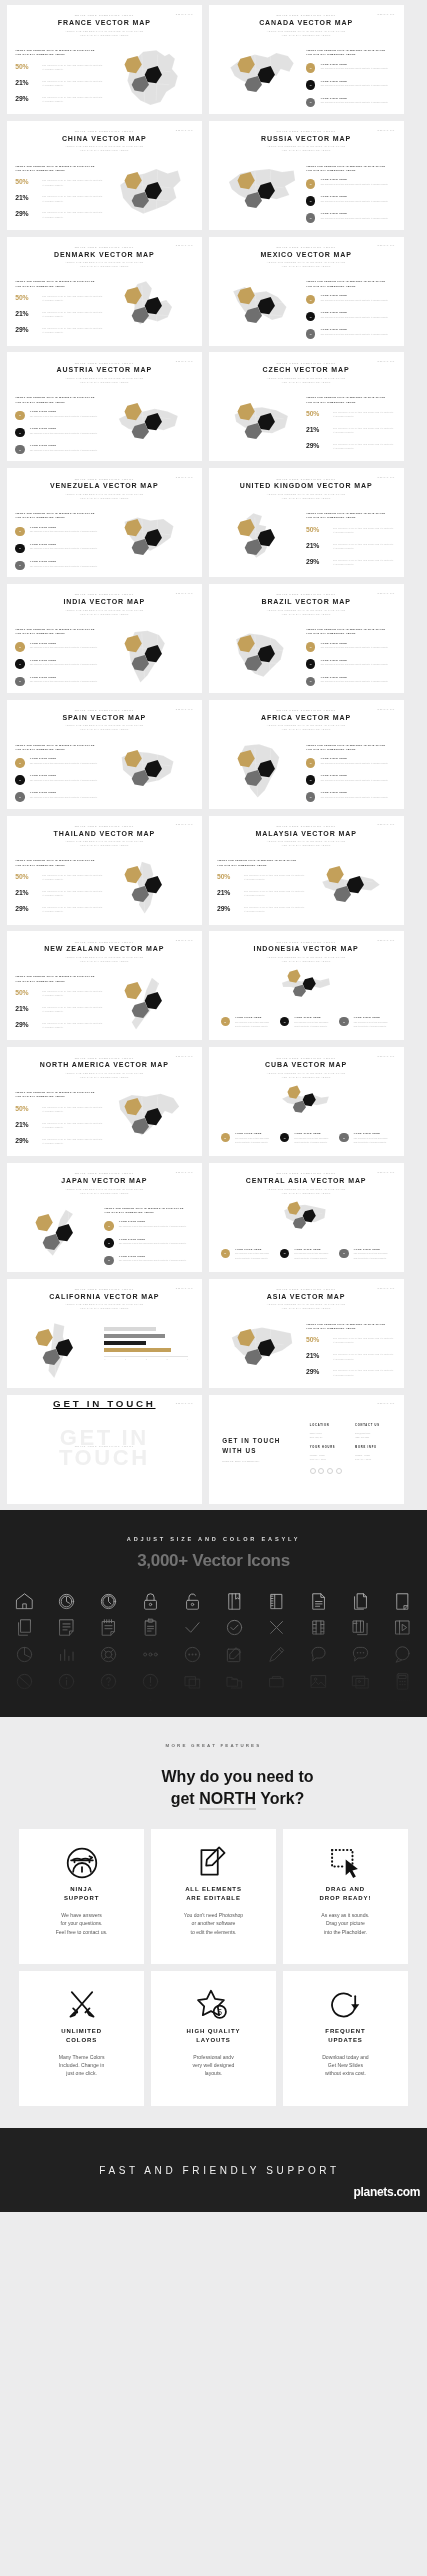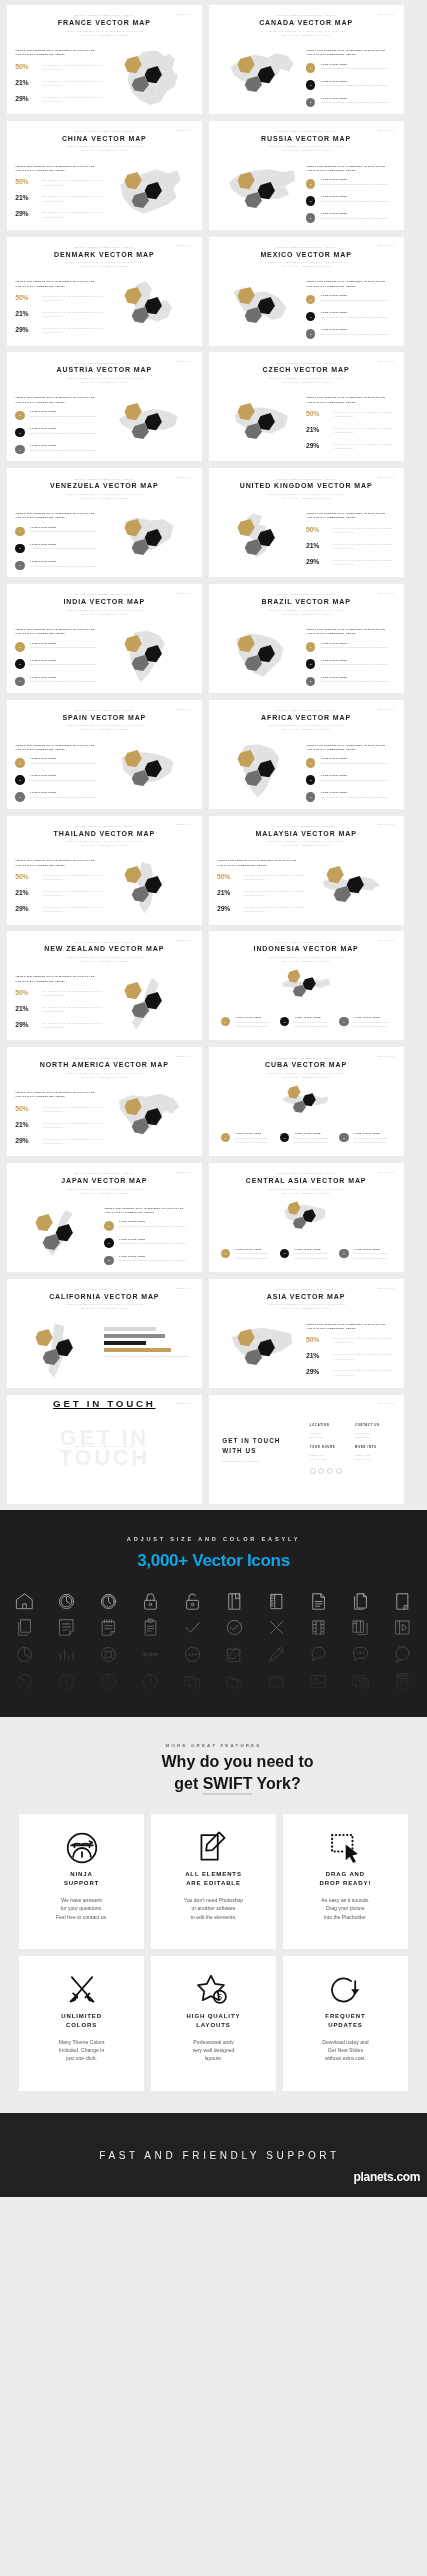--- a/index.html
+++ b/index.html
@@ -117,21 +117,21 @@
 
   
   .icons-section {
     background:#1e1e1e; padding:26px 0 0 0; position:relative; overflow:hidden;
   }
   .ic-eyebrow {
     text-align:center; color:#dcdcdc; font-size:5.6px;
     letter-spacing:2.8px; font-weight:700; text-transform:uppercase;
   }
   .ic-title {
-    text-align:center; color:#0ea5e9; font-size:17px; font-weight:700;
+    text-align:center; color:#737373; font-size:17px; font-weight:700;
     line-height:1.32; margin-top:7.7px; letter-spacing:-0.3px;
   }
   .icon-grid {
     margin-top:19px; display:grid;
     grid-template-columns:repeat(10, 1fr);
     row-gap:7.7px; padding:0 3.4px 0 3.4px;
     justify-items:center;
   }
   .icon-grid svg { display:block; }
   .fade-mask {
@@ -141,21 +141,21 @@
   }
 
   
   .feat-section { background:#ececed; padding:26px 0 22px 0; }
   .feat-eyebrow {
     text-align:center; font-size:4.4px; letter-spacing:2.2px;
     color:#6d6d6d; font-weight:700; text-transform:uppercase;
   }
   .feat-title {
     text-align:center; font-size:16px; font-weight:700;
-    color:#151515; line-height:1.38; margin-top:3px;padding-left:48px;
+    color:#151515; line-height:1.38; margin-top:18px;padding-left:48px;
   }
   .u-line { border-bottom:2.1px solid #cfcfcf; padding-bottom:0.9px; }
   .feat-grid {
     display:grid; grid-template-columns:repeat(3,1fr);
     gap:6.8px; padding:0 19px; margin-top:19px;
   }
   .feat-card {
     background:#fff; padding:14.5px 6.8px 13.7px 6.8px; text-align:center;
     min-height:135px;
   }
@@ -1543,21 +1543,21 @@
       </span>
     </div>
   <div class="fade-mask"></div>
 </div>
 
 <div class="feat-section">
   <div class="feat-eyebrow">MORE GREAT FEATURES</div>
   <div class="feat-title">
     <div>Why do you need to</div>
     <div>
-      <span>get </span><span class="u-line">SWIFT</span><span> York?</span>
+      <span>get </span><span class="u-line">NORTH</span><span> York?</span>
     </div>
   </div>
   <div class="feat-grid" id="feat-grid">
  <div class="feat-card">
    <div class="feat-ico">
      <svg viewBox="0 0 50 50" width="34" height="34">
             <circle cx="25" cy="25" r="21" stroke="#111" stroke-width="2.6" fill="none" stroke-linecap="round" stroke-linejoin="round"></circle>
             <path d="M9 21h32" stroke="#111" stroke-width="2.6" fill="none" stroke-linecap="round" stroke-linejoin="round"></path>
             <path d="M12 20c4-2 8-2 12 0 4-2 8-2 12 0l4-3-4-2" stroke="#111" stroke-width="2.6" fill="none" stroke-linecap="round" stroke-linejoin="round"></path>
             <path d="M14 21v3M36 21v3" stroke="#111" stroke-width="2.6" fill="none" stroke-linecap="round" stroke-linejoin="round"></path>

